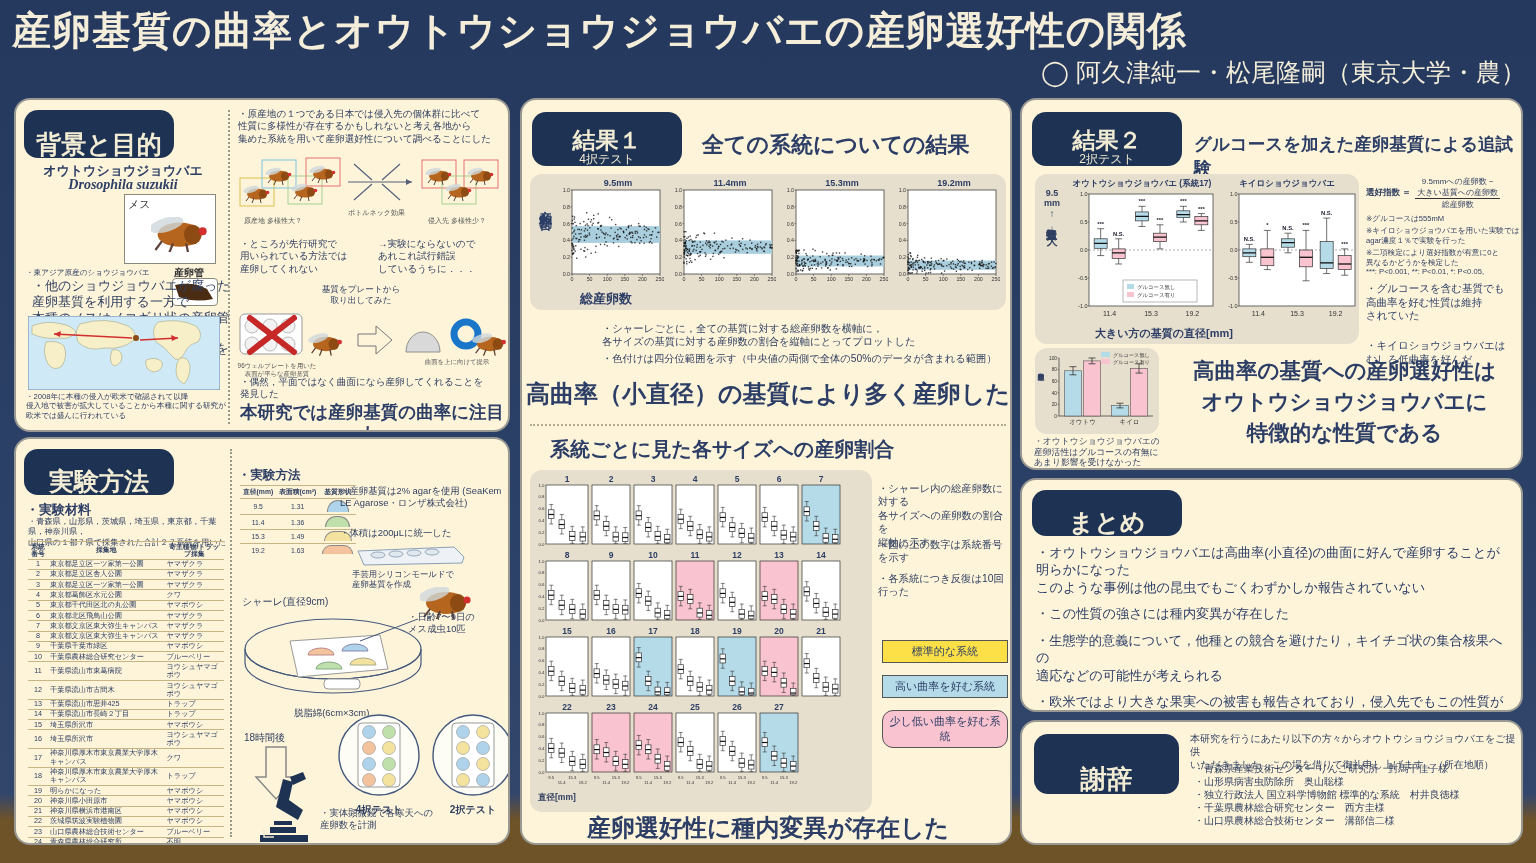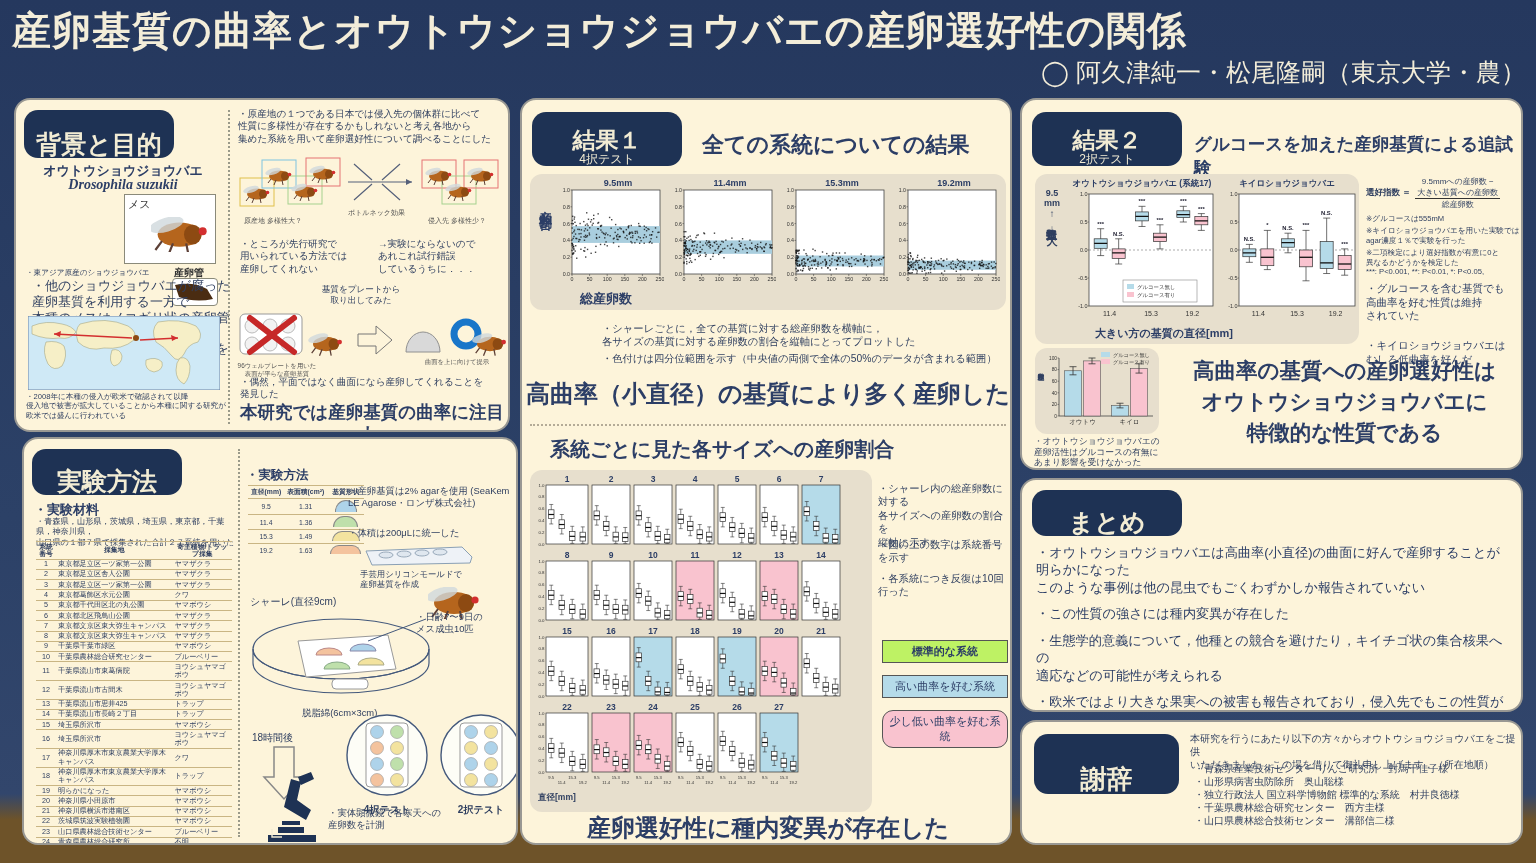--- a/index.html
+++ b/index.html
@@ -217,21 +217,21 @@
     </div>
     <div class="abs pre c" style="left:216px;top:262px;width:90px;font-size:6.4px;color:#555;line-height:1.2;">96ウェルプレートを用いた
 表面が平らな産卵基質</div>
     <div class="abs pre c" style="left:396px;top:258px;width:90px;font-size:6.4px;color:#555;">曲面を上に向けて提示</div>
     <div class="abs pre" style="left:224px;top:276px;width:268px;font-size:9.6px;line-height:1.3;">・偶然，平面ではなく曲面になら産卵してくれることを
 発見した</div>
     <div class="abs pre c b navy" style="left:216px;top:302px;width:280px;font-size:17.5px;line-height:1.2;">本研究では産卵基質の曲率に注目し
 本種の産卵選好性について調べた</div>
   </section>
 
-  <section class="panel" style="left:14px;top:437px;width:496px;height:408px;margin-left:8px;">
+  <section class="panel" style="left:14px;top:437px;width:496px;height:408px;">
     <div class="hdr" style="left:8px;top:10px;width:150px;height:46px;font-size:25px;">
         <span>実験方法</span>
       </div>
     <div class="abs b navy" style="left:10px;top:62px;font-size:13px;">・実験材料</div>
     <div class="abs pre" style="left:12px;top:78px;width:200px;font-size:8.2px;line-height:1.25;">・青森県，山形県，茨城県，埼玉県，東京都，千葉県，神奈川県，
 山口県の１都７県で採集された合計２７系統を用いた</div>
     <div class="abs" style="left:12px;top:102px;">
       <table class="strains">
         <thead>
             <tr>
@@ -2049,21 +2049,21 @@
           </div>
         </div>
       <div class="abs b" style="left:8px;top:322px;font-size:8.5px;">直径[mm]</div>
     </div>
     <div class="abs pre" style="left:356px;top:382px;width:132px;font-size:10.3px;line-height:1.3;">・シャーレ内の総産卵数に対する
 各サイズへの産卵数の割合を
 縦軸に示す</div>
     <div class="abs pre" style="left:356px;top:438px;width:132px;font-size:10.3px;line-height:1.3;">・図の上の数字は系統番号を示す</div>
     <div class="abs pre" style="left:356px;top:472px;width:132px;font-size:10.3px;line-height:1.3;">・各系統につき反復は10回行った</div>
     <div class="abs legend-col" style="left:360px;top:540px;width:126px;" id="strain-legend">
-        <div class="chip" style="background: #bef264; font-weight: bold;">標準的な系統</div>
+        <div class="chip" style="background: #fde047;">標準的な系統</div>
         <div class="chip" style="background: rgb(181, 219, 233);">高い曲率を好む系統</div>
         <div class="chip" style="background: rgb(249, 195, 207); border-radius: 11px;">少し低い曲率を好む系統</div>
       </div>
     <div class="abs c b navy" style="left:0;top:712px;width:492px;font-size:24px;">産卵選好性に種内変異が存在した</div>
   </section>
 
   <section class="panel" style="left:1020px;top:98px;width:503px;height:372px;">
     <div class="hdr" style="left:10px;top:12px;width:150px;height:54px;">
       <span style="font-size:23px;">結果２</span>
       <span style="font-size:12px;font-weight:normal;">2択テスト</span>

